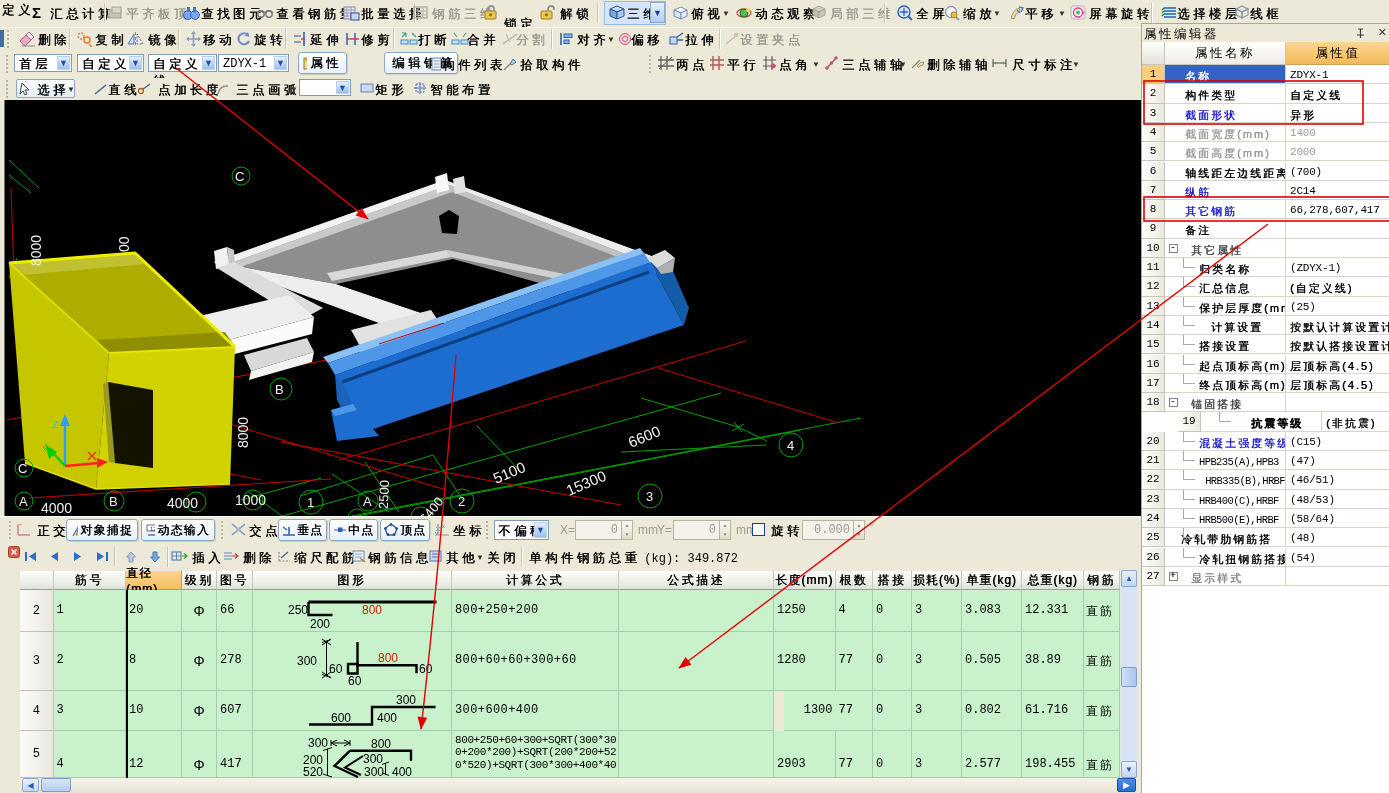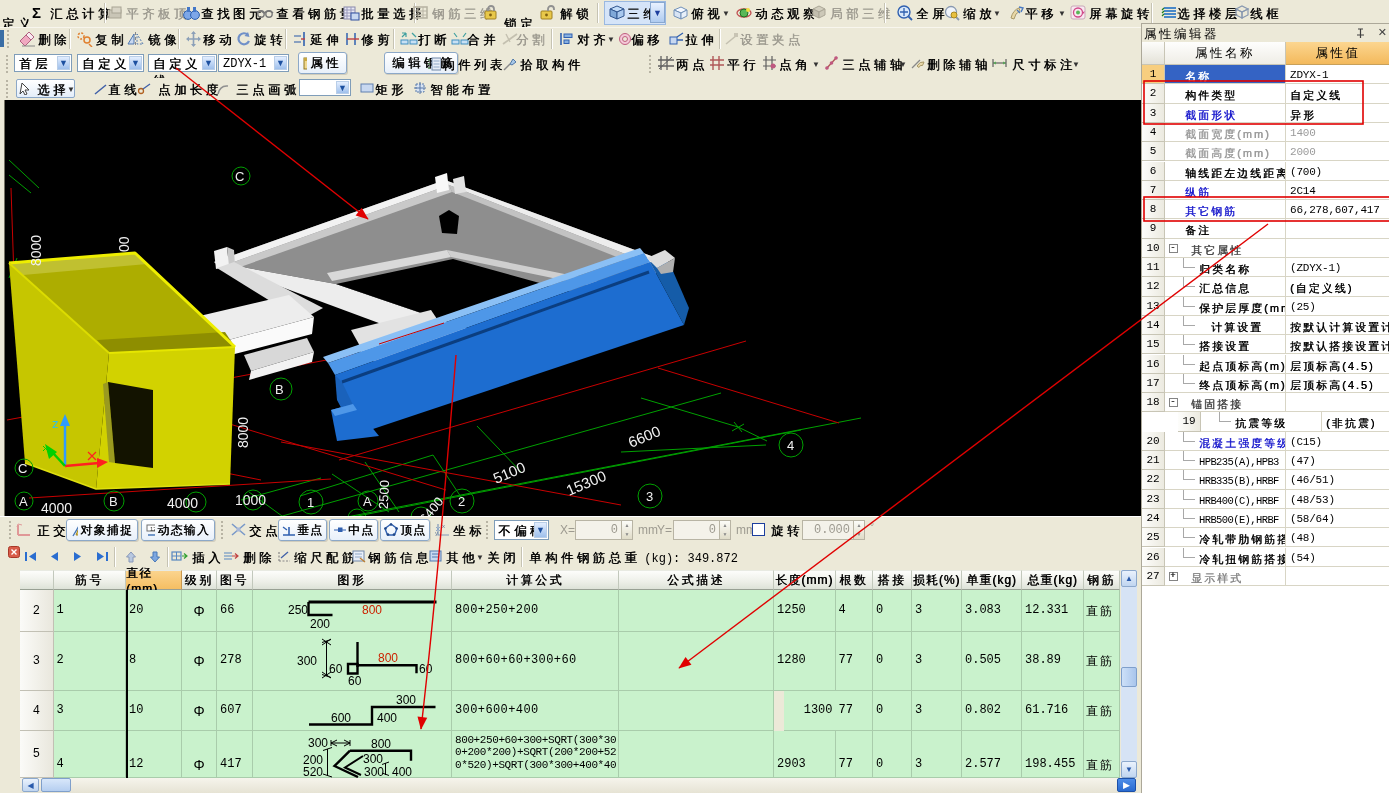--- a/index.html
+++ b/index.html
@@ -15,21 +15,21 @@
 .combo{position:absolute;background:#fff;border:1px solid #7F9DB9;height:18px;}
 .cbarr{position:absolute;right:1px;top:1px;width:13px;height:14px;background:linear-gradient(#E3EEFF,#9FC0EC);border:1px solid #B9CEE8;color:#1C50A0;font-size:9px;font-weight:bold;text-align:center;line-height:13px;}
 .tbtn{position:absolute;border:1px solid #8CA8C8;background:linear-gradient(#FFFFFF,#E8F0FA);border-radius:3px;display:flex;align-items:center;gap:3px;padding:0 4px;height:22px;box-shadow:1px 1px 0 #D0CCBC;white-space:nowrap;overflow:hidden;}
 svg{display:block;}
 .mono{font-family:"Liberation Mono",monospace;}
 </style>
 </head>
 <body>
 
 <div class="abs" id="row1" style="left:0;top:0;width:1389px;height:27px;background:#ECE9D8;">
-  <div class="it cj" style="left:2px;top:16px;text-align:right;">定义</div>
+  <div class="it cj" style="left:2px;top:2px;text-align:right;">定义</div>
   <div class="it" style="left:32px;top:4px;font-size:15px;font-weight:bold;">Σ</div>
   <div class="it cj" style="left:50px;top:6px;">汇总计算</div>
   <div class="sep" style="left:104px;top:3px;"></div>
   <div class="it" style="left:108px;top:5px;">
       <svg width="17" height="15">
         <rect x="1" y="5" width="12" height="8" fill="#C9C5B6" stroke="#A8A494"></rect>
         <rect x="4" y="2" width="9" height="6" fill="#D8D4C6" stroke="#A8A494"></rect>
       </svg>
     </div>
   <div class="it cj gray" style="left:126px;top:6px;">平齐板顶</div>
@@ -985,51 +985,51 @@
       <div class="pname " style="padding-left:34px;"><span class="tree"></span>终点顶标高(m)</div>
       <div class="pval cjv">层顶标高(4.5)</div>
     </div>
 <div class="prow" style="top:369.10000000000014px;">
       <div class="pn">18</div>
       <div class="pname" style="color:#444;padding-left:26px;">锚固搭接<span class="gbox">-</span></div>
       <div class="pval"></div>
     </div>
 <div class="prow" style="top:388.40000000000015px;margin-left:36px;">
       <div class="pn">19</div>
-      <div class="pname " style="padding-left:34px;"><span class="tree"></span>抗震等级</div>
+      <div class="pname " style="padding-left:50px;font-weight:bold;"><span class="tree"></span>抗震等级</div>
       <div class="pval cjv">(非抗震)</div>
     </div>
 <div class="prow" style="top:407.70000000000016px;">
       <div class="pn">20</div>
       <div class="pname bl" style="padding-left:34px;"><span class="tree"></span>混凝土强度等级</div>
       <div class="pval pv">(C15)</div>
     </div>
 <div class="prow" style="top:427.00000000000017px;">
       <div class="pn">21</div>
       <div class="pname asc" style="padding-left:34px;"><span class="tree"></span>HPB235(A),HPB3</div>
       <div class="pval pv">(47)</div>
     </div>
 <div class="prow" style="top:446.3000000000002px;">
       <div class="pn">22</div>
-      <div class="pname asc" style="padding-left:34px;"><span class="tree"></span>HRB335(B),HRBF</div>
+      <div class="pname asc" style="padding-left:34px;text-align:right;"><span class="tree"></span>HRB335(B),HRBF</div>
       <div class="pval pv">(46/51)</div>
     </div>
 <div class="prow" style="top:465.6000000000002px;">
       <div class="pn">23</div>
       <div class="pname asc" style="padding-left:34px;"><span class="tree"></span>HRB400(C),HRBF</div>
       <div class="pval pv">(48/53)</div>
     </div>
 <div class="prow" style="top:484.9000000000002px;">
       <div class="pn">24</div>
       <div class="pname asc" style="padding-left:34px;"><span class="tree"></span>HRB500(E),HRBF</div>
       <div class="pval pv">(58/64)</div>
     </div>
 <div class="prow" style="top:504.2000000000002px;">
       <div class="pn">25</div>
-      <div class="pname " style="padding-left:34px;"><span class="tree"></span>冷轧带肋钢筋搭</div>
+      <div class="pname " style="padding-left:16px;"><span class="tree"></span>冷轧带肋钢筋搭</div>
       <div class="pval pv">(48)</div>
     </div>
 <div class="prow" style="top:523.5000000000002px;">
       <div class="pn">26</div>
       <div class="pname " style="padding-left:34px;"><span class="tree"></span>冷轧扭钢筋搭接</div>
       <div class="pval pv">(54)</div>
     </div>
 <div class="prow" style="top:542.8000000000002px;">
       <div class="pn">27</div>
       <div class="pname" style="color:#888;padding-left:26px;">显示样式<span class="gbox">+</span></div>

